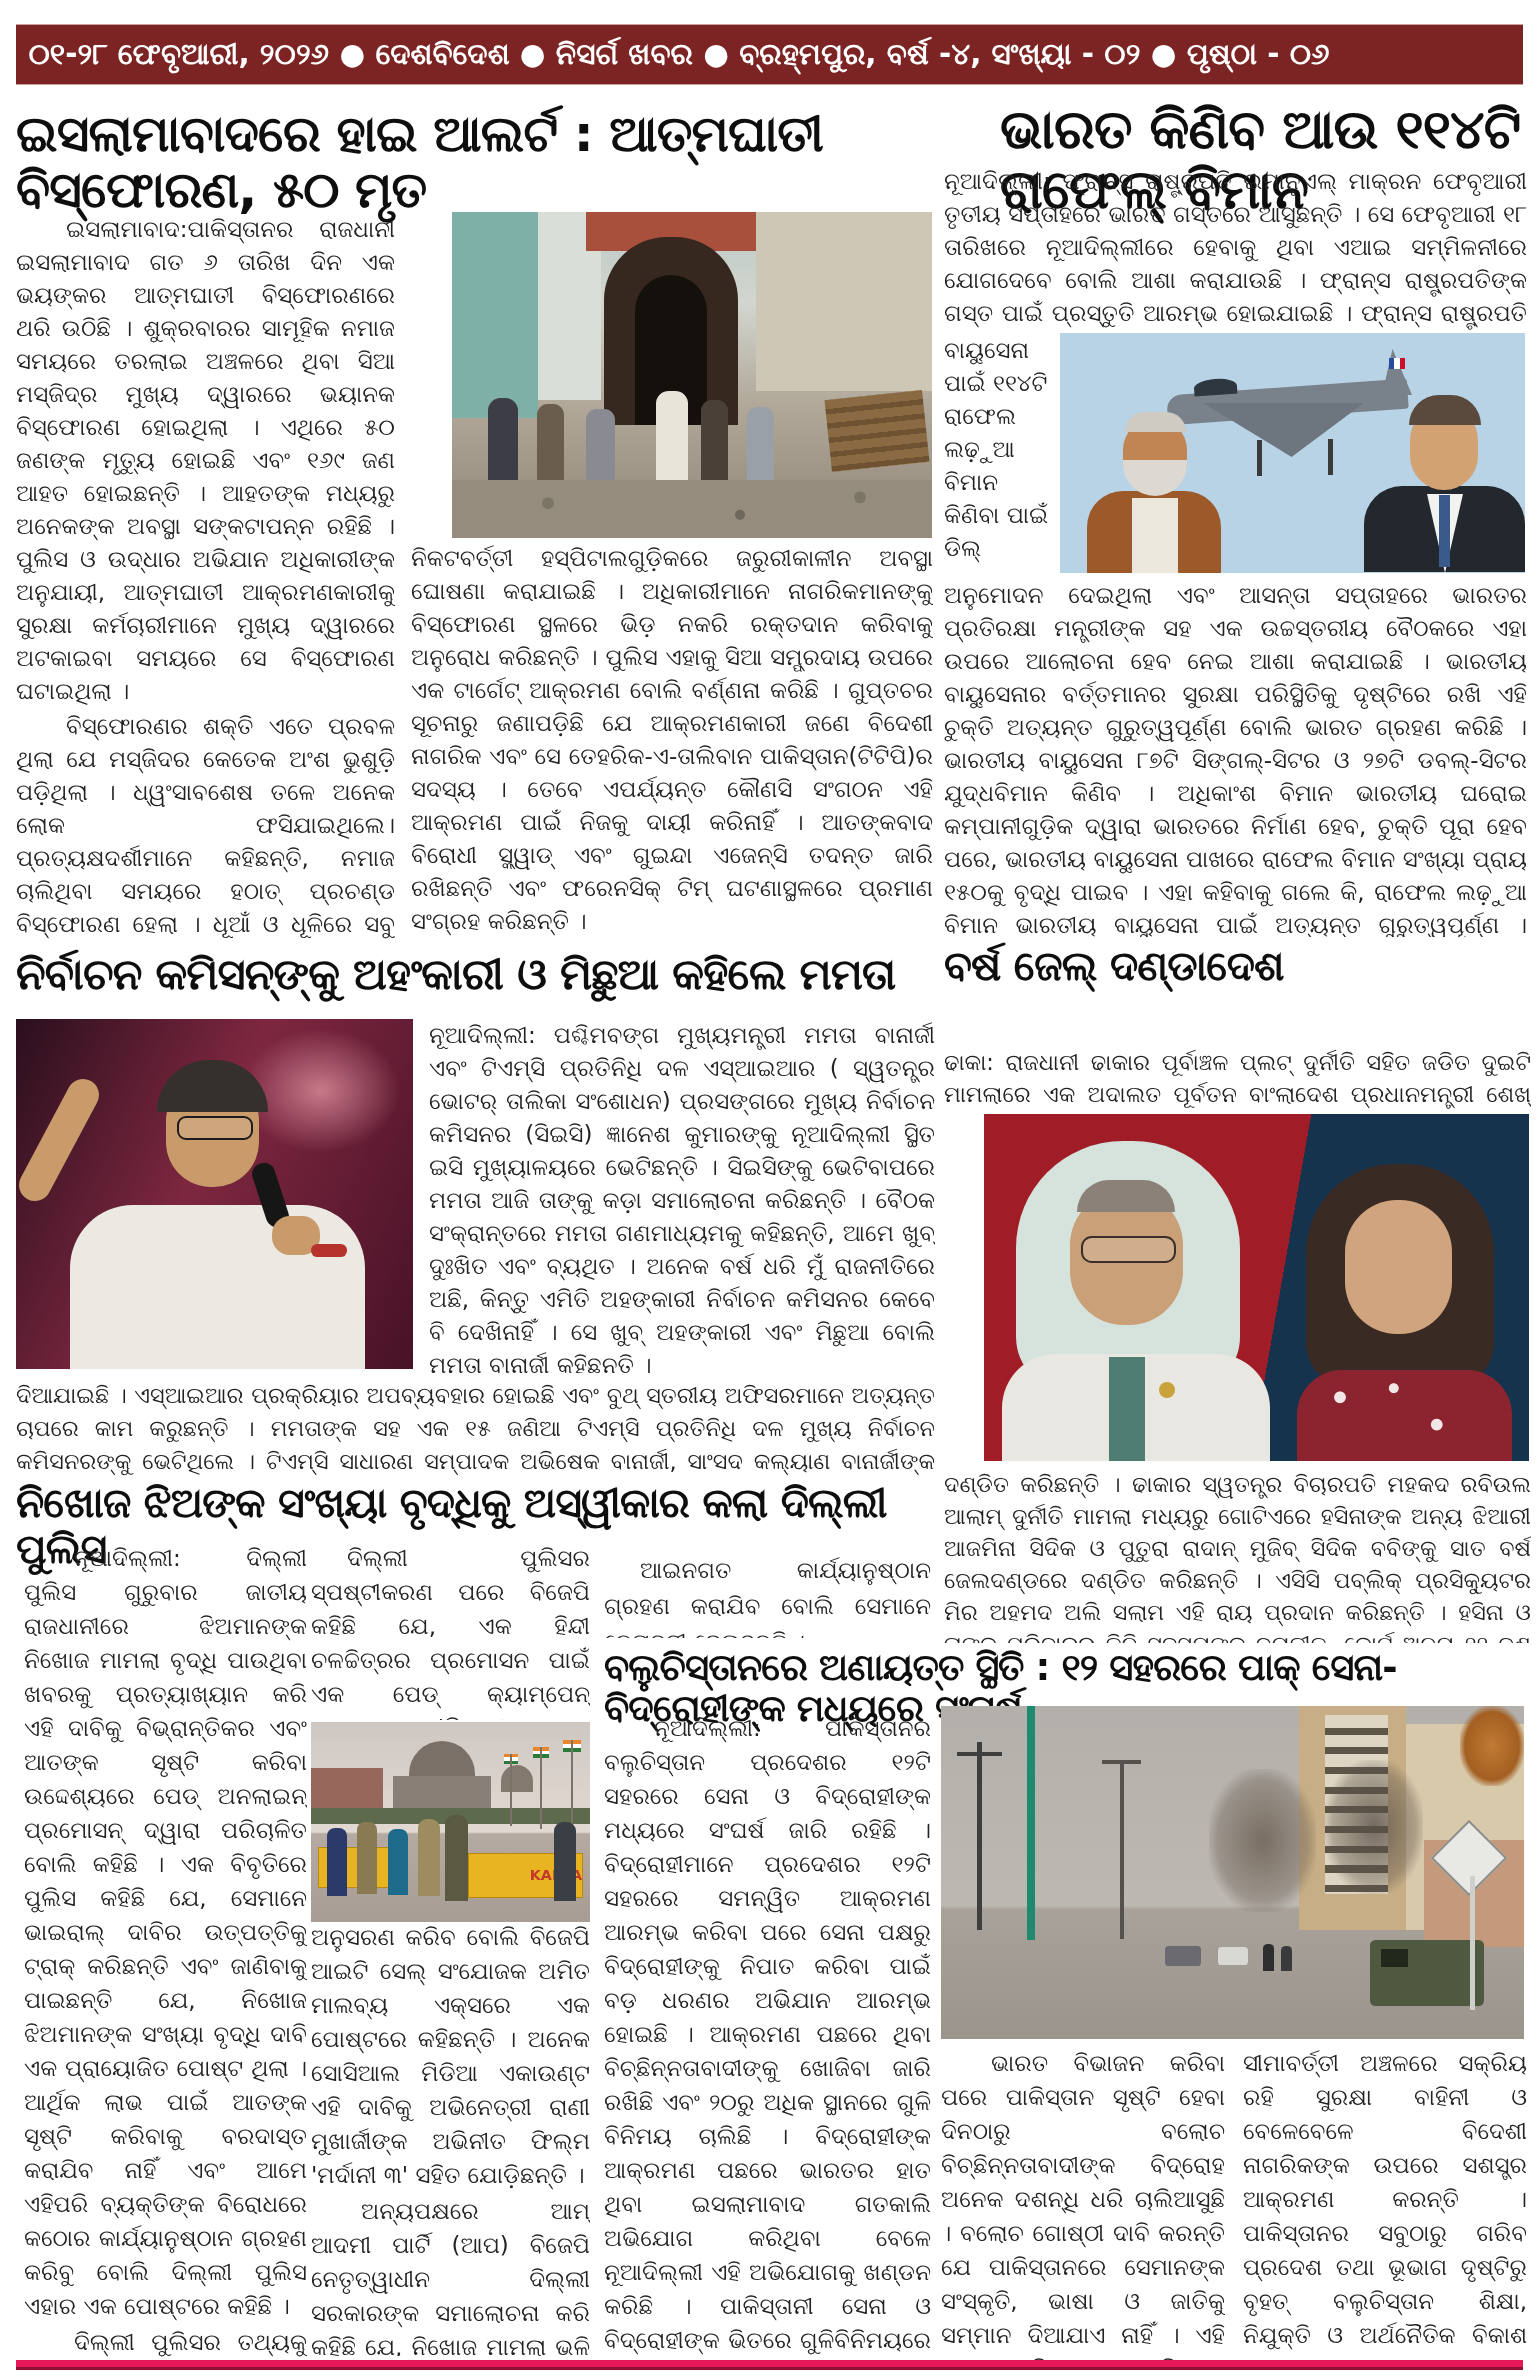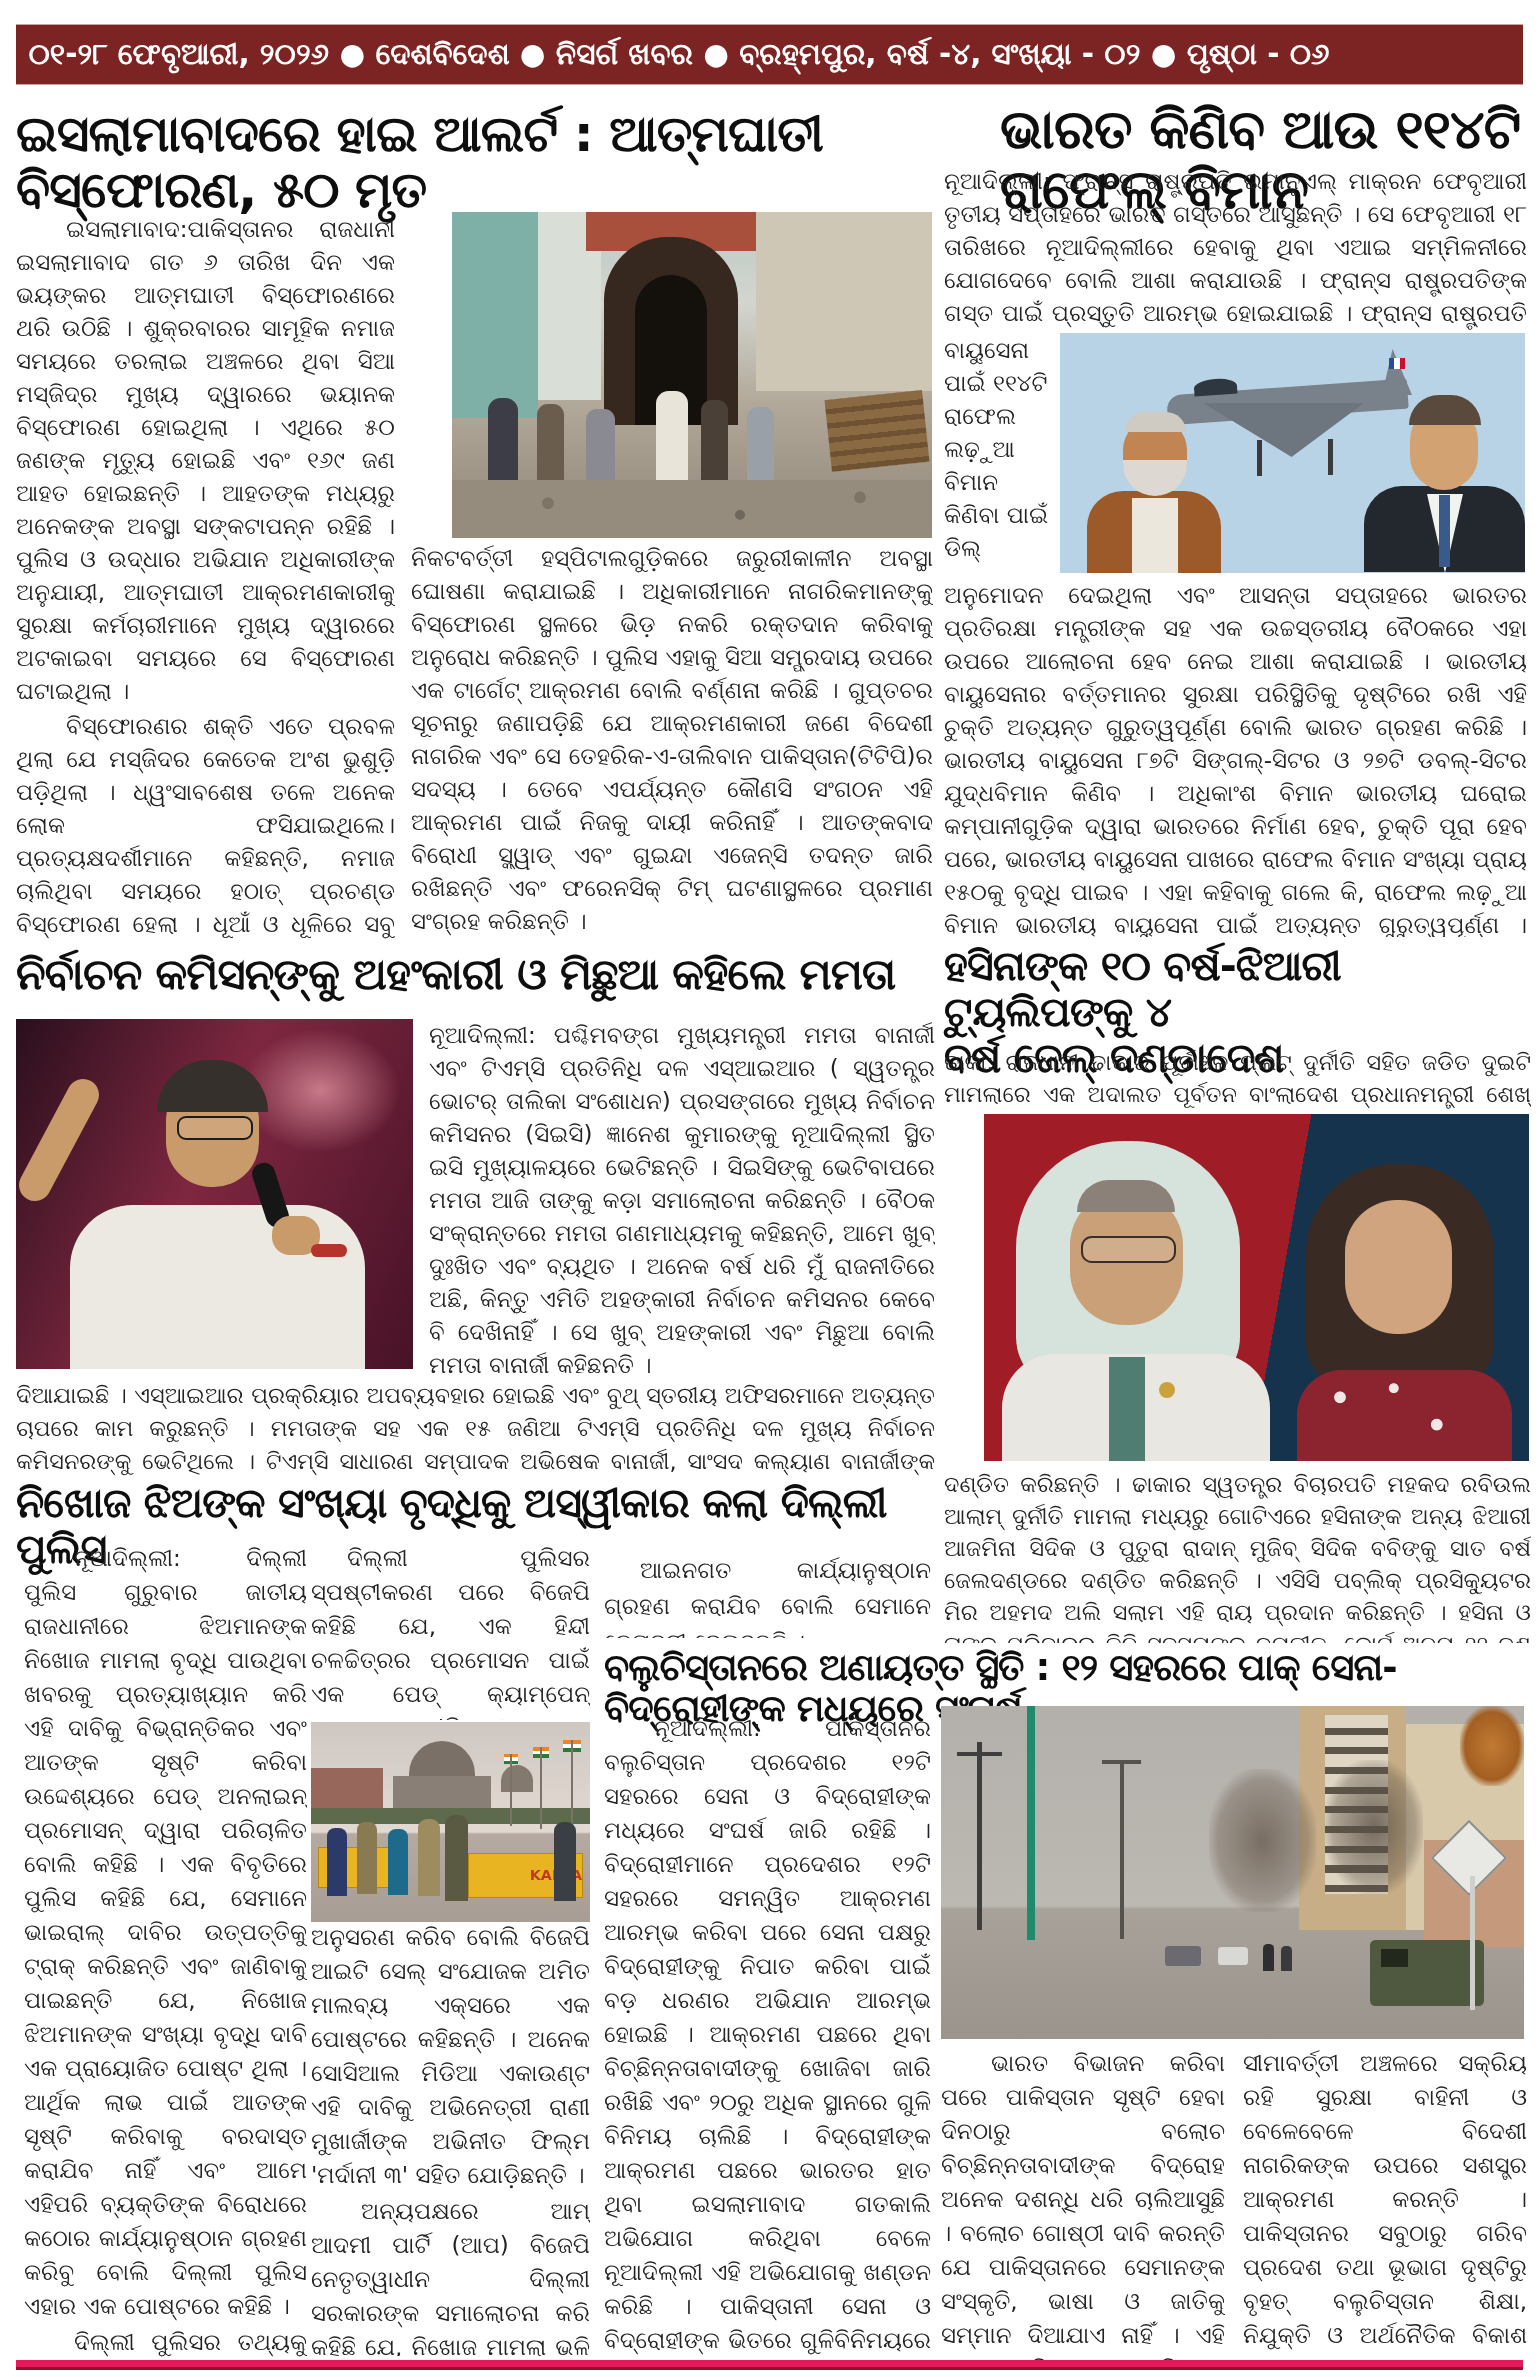--- a/index.html
+++ b/index.html
@@ -103,21 +103,20 @@
 </div>
 
 <div class="abs bodytext" style="left:429px;top:1019px;width:506px;height:354px;">
   <p style="text-indent:0;">ନୂଆଦିଲ୍ଲୀ: ପଶ୍ଚିମବଙ୍ଗ ମୁଖ୍ୟମନ୍ତ୍ରୀ ମମତା ବାନାର୍ଜୀ ଏବଂ ଟିଏମ୍‌ସି ପ୍ରତିନିଧି ଦଳ ଏସ୍‌ଆଇଆର ( ସ୍ୱତନ୍ତ୍ର ଭୋଟର୍ ତାଲିକା ସଂଶୋଧନ) ପ୍ରସଙ୍ଗରେ ମୁଖ୍ୟ ନିର୍ବାଚନ କମିସନର (ସିଇସି) ଜ୍ଞାନେଶ କୁମାରଙ୍କୁ ନୂଆଦିଲ୍ଲୀ ସ୍ଥିତ ଇସି ମୁଖ୍ୟାଳୟରେ ଭେଟିଛନ୍ତି । ସିଇସିଙ୍କୁ ଭେଟିବାପରେ ମମତା ଆଜି ତାଙ୍କୁ କଡ଼ା ସମାଲୋଚନା କରିଛନ୍ତି । ବୈଠକ ସଂକ୍ରାନ୍ତରେ ମମତା ଗଣମାଧ୍ୟମକୁ କହିଛନ୍ତି, ଆମେ ଖୁବ୍ ଦୁଃଖିତ ଏବଂ ବ୍ୟଥିତ । ଅନେକ ବର୍ଷ ଧରି ମୁଁ ରାଜନୀତିରେ ଅଛି, କିନ୍ତୁ ଏମିତି ଅହଙ୍କାରୀ ନିର୍ବାଚନ କମିସନର କେବେ ବି ଦେଖିନାହିଁ । ସେ ଖୁବ୍ ଅହଙ୍କାରୀ ଏବଂ ମିଛୁଆ ବୋଲି ମମତା ବାନାର୍ଜୀ କହିଛନ୍ତି ।</p>
 
 </div>
 
 <div class="abs bodytext" style="left:16px;top:1379px;width:919px;height:100px;text-indent:0;font-size:22.4px;line-height:33px;">ଦିଆଯାଇଛି । ଏସ୍‌ଆଇଆର ପ୍ରକ୍ରିୟାର ଅପବ୍ୟବହାର ହୋଇଛି ଏବଂ ବୁଥ୍ ସ୍ତରୀୟ ଅଫିସରମାନେ ଅତ୍ୟନ୍ତ ଚାପରେ କାମ କରୁଛନ୍ତି । ମମତାଙ୍କ ସହ ଏକ ୧୫ ଜଣିଆ ଟିଏମ୍‌ସି ପ୍ରତିନିଧି ଦଳ ମୁଖ୍ୟ ନିର୍ବାଚନ କମିସନରଙ୍କୁ ଭେଟିଥିଲେ । ଟିଏମ୍‌ସି ସାଧାରଣ ସମ୍ପାଦକ ଅଭିଷେକ ବାନାର୍ଜୀ, ସାଂସଦ କଲ୍ୟାଣ ବାନାର୍ଜୀଙ୍କ ସମେତ ଏସ୍‌ଆଇ ଦ୍ୱାରା ପ୍ରଭାବିତ ୧୨ ପରିବାର ସଦସ୍ୟ ନିର୍ବାଚନ କମିସନରଙ୍କୁ ଭେଟିଥିଲେ । ମମତା କଡ଼ା ସୁରକ୍ଷା ମଧ୍ୟରେ ଇସି ମୁଖ୍ୟାଳୟରେ ପହଞ୍ଚିଥିଲେ ।</div>
 
 <div class="abs headline" style="left:944px;top:944px;width:583px;font-size:41px;">
-  <div>ହସିନାଙ୍କ ୧୦ ବର୍ଷ-ଝିଆରୀ ଟ୍ୟୁଲିପଙ୍କୁ ୪</div>
   <div>ବର୍ଷ ଜେଲ୍ ଦଣ୍ଡାଦେଶ</div>
 </div>
 
 <div class="abs bodytext" style="left:944px;top:1046px;width:587px;height:66px;text-indent:0;font-size:22.4px;line-height:32px;">ଢାକା:  ରାଜଧାନୀ ଢାକାର  ପୂର୍ବାଞ୍ଚଳ ପ୍ଲଟ୍ ଦୁର୍ନୀତି ସହିତ ଜଡିତ ଦୁଇଟି ମାମଲାରେ ଏକ ଅଦାଲତ ପୂର୍ବତନ ବାଂଲାଦେଶ ପ୍ରଧାନମନ୍ତ୍ରୀ ଶେଖ୍ ହସିନାଙ୍କୁ ୧୦ ବର୍ଷ ଜେଲ୍ ଦଣ୍ଡାଦେଶ ଦେଇଛନ୍ତି । ସେହିପରି ତାଙ୍କ ଝିଆରୀ ବ୍ରିଟିଶ ସାଂସଦ ଟ୍ୟୁଲିପ୍ ସିଦିକଙ୍କୁ ୪ ବର୍ଷ ଜେଲଦଣ୍ଡରେ</div>
 
 <div class="photo" style="left:984px;top:1114px;width:545px;height:347px;background:linear-gradient(100deg,#a01d27 0 54%,#16334e 54% 100%);">
   <div class="ph" style="left:32px;top:27px;width:224px;height:250px;background:#d5e3dc;border-radius:107px 107px 54px 54px;"></div>
   <div class="ph" style="left:86px;top:77px;width:113px;height:134px;background:#c9a078;border-radius:54px;"></div>
   <div class="ph" style="left:93px;top:66px;width:98px;height:32px;background:#8b8178;border-radius:45px 45px 0 0;"></div>
   <div class="ph" style="left:97px;top:122px;width:91px;height:23px;border:2.7px solid #3a2f28;border-radius:10.7px;background:rgba(255,255,255,.14);"></div>

